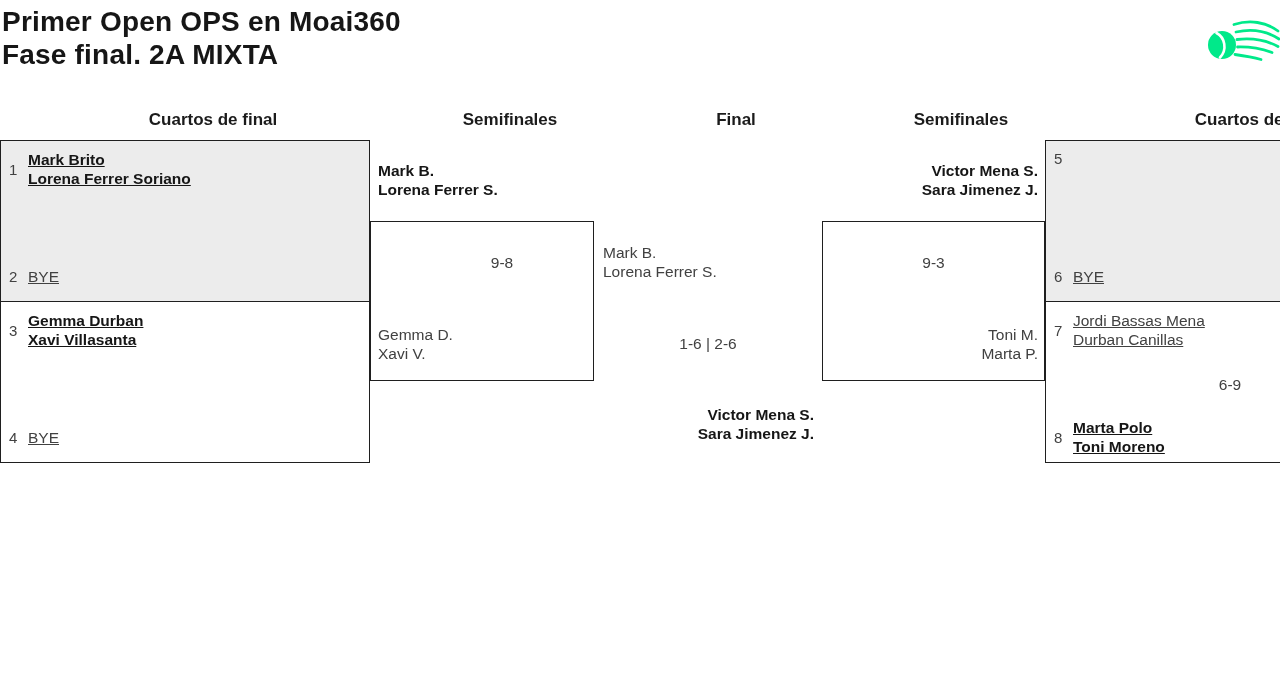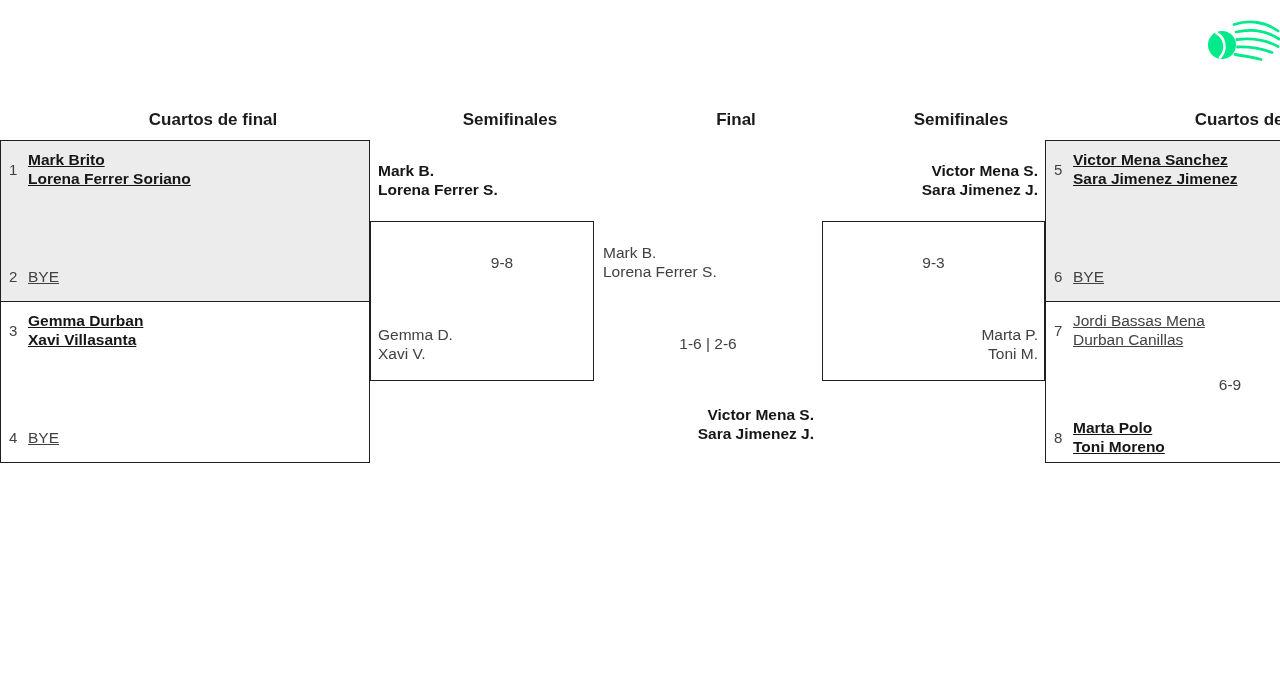--- a/index.html
+++ b/index.html
@@ -52,20 +52,24 @@
   }
   .pair { position:absolute; font-size:15.5px; line-height:19px; }
   .pair.right { text-align:right; }
   .pair.sec { color:var(--text-secondary,#414141); }
 </style>
 </head>
 <body>
 
 <div class="stage">
 
+  <div class="title">
+    <div>Primer Open OPS en Moai360</div>
+    <div>Fase final. 2A MIXTA</div>
+  </div>
 
   <svg class="logo" width="78" height="54" viewBox="0 0 78 54" aria-label="flying-ball-logo">
     <circle class="ball" cx="20" cy="29" r="14"></circle>
     <path class="seam" d="M14.5 17 C 23 21.5, 25.5 33.5, 18 41.5"></path>
     <path class="sw" d="M32 8.5 C 48 3.5, 64 6, 76 15"></path>
     <path class="sw" d="M34 16 C 50 12.5, 64 14.5, 77 23"></path>
     <path class="sw" d="M35 23.5 C 52 21.5, 64 24, 76 30.5"></path>
     <path class="sw" d="M35.5 31 C 50 30.5, 60 33, 70 36.5"></path>
     <path class="sw" d="M33 38.5 C 44 40, 52 41.5, 59 43.5"></path>
   </svg>
@@ -129,31 +133,27 @@
     <div>Sara Jimenez J.</div>
   </div>
 
   <div class="pair right w" style="left:822px;top:161px;width:216px">
     <div>Victor Mena S.</div>
     <div>Sara Jimenez J.</div>
   </div>
   <div class="sfbox" style="left:822px;top:221px;width:223px"></div>
   <div class="score" style="left:822px;top:253px;width:223px">9-3</div>
   <div class="pair right sec" style="left:822px;top:325px;width:216px">
+    <div>Toni M.</div>
     <div>Marta P.</div>
-    <div>Toni M.</div>
   </div>
 
   <div class="qbox hl" style="left:1045px;top:140px">
     <div class="entry" style="left:8px;top:9px">
       <span class="seed">5</span>
-      <div class="names w">
-        <div>Victor Mena Sanchez</div>
-        <div>Sara Jimenez Jimenez</div>
-      </div>
     </div>
     <div class="entry" style="left:8px;top:126px">
       <span class="seed">6</span>
       <div class="names">
         <div>BYE</div>
       </div>
     </div>
   </div>
 
   <div class="qbox" style="left:1045px;top:301px">

